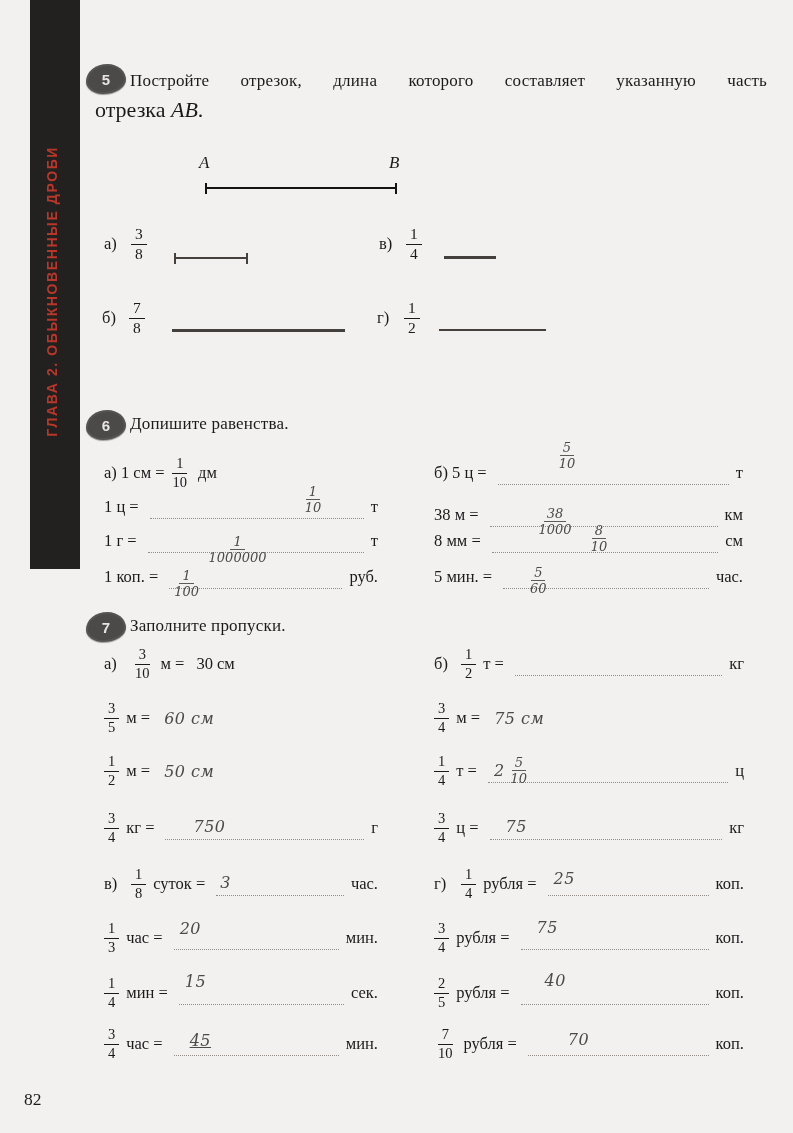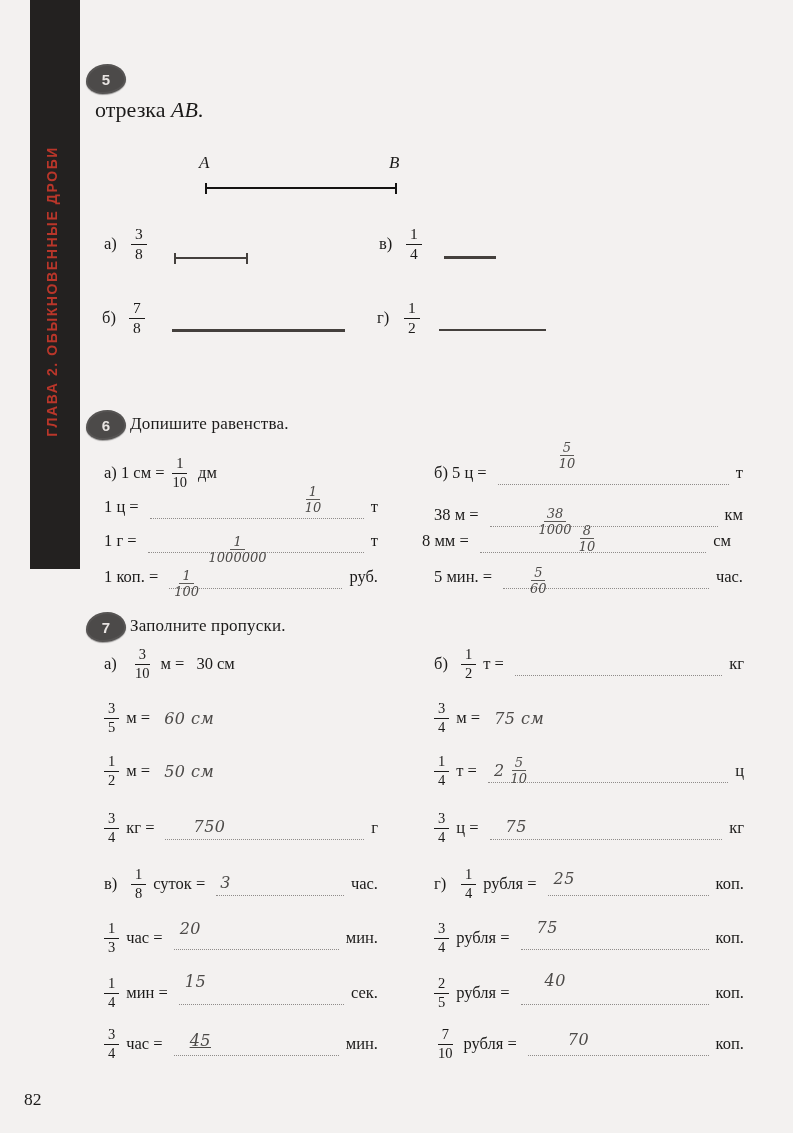--- a/index.html
+++ b/index.html
@@ -52,20 +52,21 @@
 
 <div class="page">
 
   <div class="band">
     <span class="band-text">ГЛАВА 2. ОБЫКНОВЕННЫЕ ДРОБИ</span>
   </div>
 
   <div class="badge" style="top:64px;">
     <span>5</span>
   </div>
+  <div class="t5line1">Постройте отрезок, длина которого составляет указанную часть</div>
   <div class="t5line2"><span>отрезка </span><span class="em">AB</span><span>.</span></div>
 
   <span class="pt" style="left:199px;top:153px;">A</span>
   <span class="pt" style="left:389px;top:153px;">B</span>
   <div class="segline ticks" style="left:206px;top:187px;width:190px;"></div>
 
   <div class="row" style="left:104px;top:226px;">
     <span class="lbl">а)</span>
     <span class="frac t5frac">
         <span class="fn">3</span>
@@ -163,21 +164,21 @@
     <span class="pre">38 м =</span>
     <span class="fill">
       <span class="hfrac hand-abs" style="left:46px;bottom:-11px;">
           <span class="fn">38</span>
           <span class="fd">1000</span>
         </span>
     </span>
     <span class="unit">км</span>
   </div>
 
-  <div class="row" style="left:422px;top:523px;width:309px;">
+  <div class="row" style="left:434px;top:523px;width:309px;">
     <span class="pre">8 мм =</span>
     <span class="fill">
       <span class="hfrac hand-abs" style="left:96px;bottom:-2px;">
           <span class="fn">8</span>
           <span class="fd">10</span>
         </span>
     </span>
     <span class="unit">см</span>
   </div>
 

